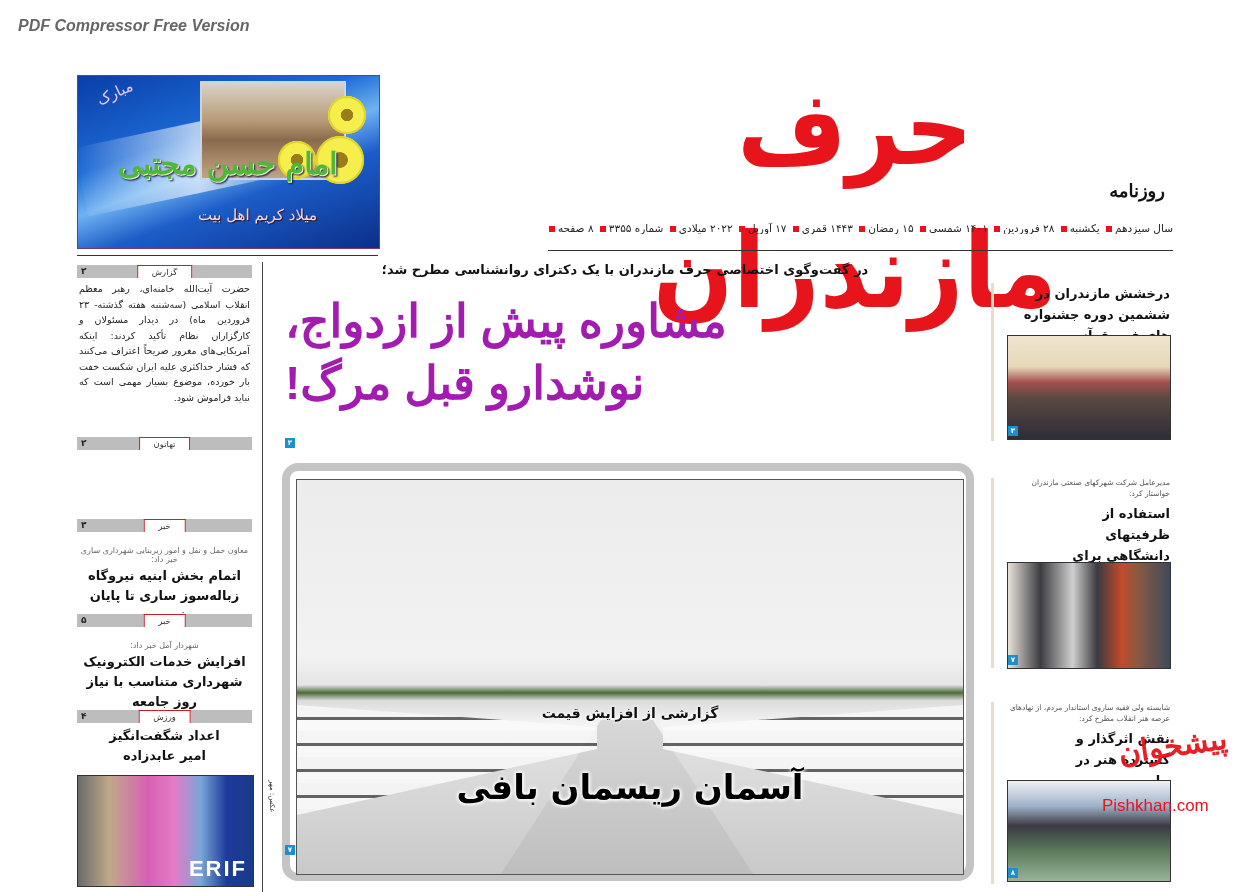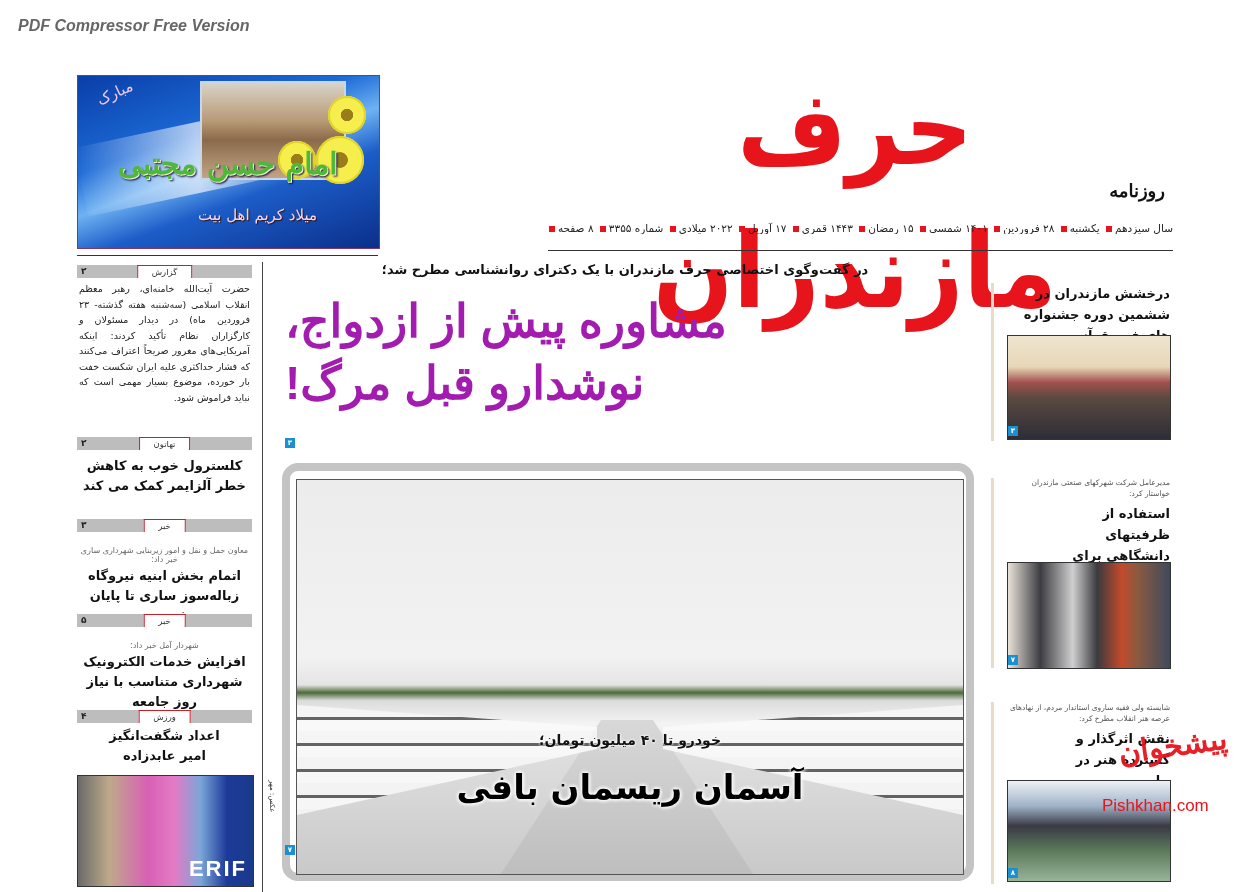--- a/index.html
+++ b/index.html
@@ -112,21 +112,20 @@
     <span class="page">۲</span>
   </div>
   <div class="l-body">حضرت آیت‌الله خامنه‌ای، رهبر معظم انقلاب اسلامی (سه‌شنبه هفته گذشته- ۲۳ فروردین ماه) در دیدار مسئولان و کارگزاران نظام تأکید کردند: اینکه آمریکایی‌های مغرور صریحاً اعتراف می‌کنند که فشار حداکثری علیه ایران شکست خفت بار خورده، موضوع بسیار مهمی است که نباید فراموش شود.</div>
 </div>
 
 <div class="abs lcol" style="top:437px">
   <div class="sec-bar">
     <span class="label">تهاتون</span>
     <span class="page">۲</span>
   </div>
-  <div class="l-head" style="margin-top:6px">کلسترول خوب به کاهش خطر آلزایمر کمک می کند</div>
 </div>
 
 <div class="abs lcol" style="top:519px">
   <div class="sec-bar">
     <span class="label">خبر</span>
     <span class="page">۳</span>
   </div>
   <div class="l-kicker">معاون حمل و نقل و امور زیربنایی شهرداری ساری خبر داد:</div>
   <div class="l-head">اتمام بخش ابنیه نیروگاه زباله‌سوز ساری تا پایان شهریور</div>
 </div>
@@ -157,21 +156,21 @@
   <div>مشاوره پیش از ازدواج،</div>
   <div>نوشدارو قبل مرگ!</div>
 </div>
 <div class="abs page-tag" style="left:285px;top:438px">۳</div>
 
 <div class="abs feature">
   <div class="abs pic">
     <div class="abs road"></div>
     <div class="abs cars-l"></div>
     <div class="abs cars-r"></div>
-    <div class="abs f-kicker2">خودرو تا ۴۰ میلیون تومان؛</div>
+    <div class="abs f-kicker1">گزارشی از افزایش قیمت</div>
     <div class="abs f-head">
       <div>آسمان ریسمان بافی</div>
     </div>
   </div>
 </div>
 <div class="abs page-tag" style="left:285px;top:845px">۷</div>
 <div class="abs photo-credit">عکس: مهر</div>
 
 <div class="abs r-rule" style="left:991px;top:283px;height:158px"></div>
 <div class="abs rcol" style="top:283px">

